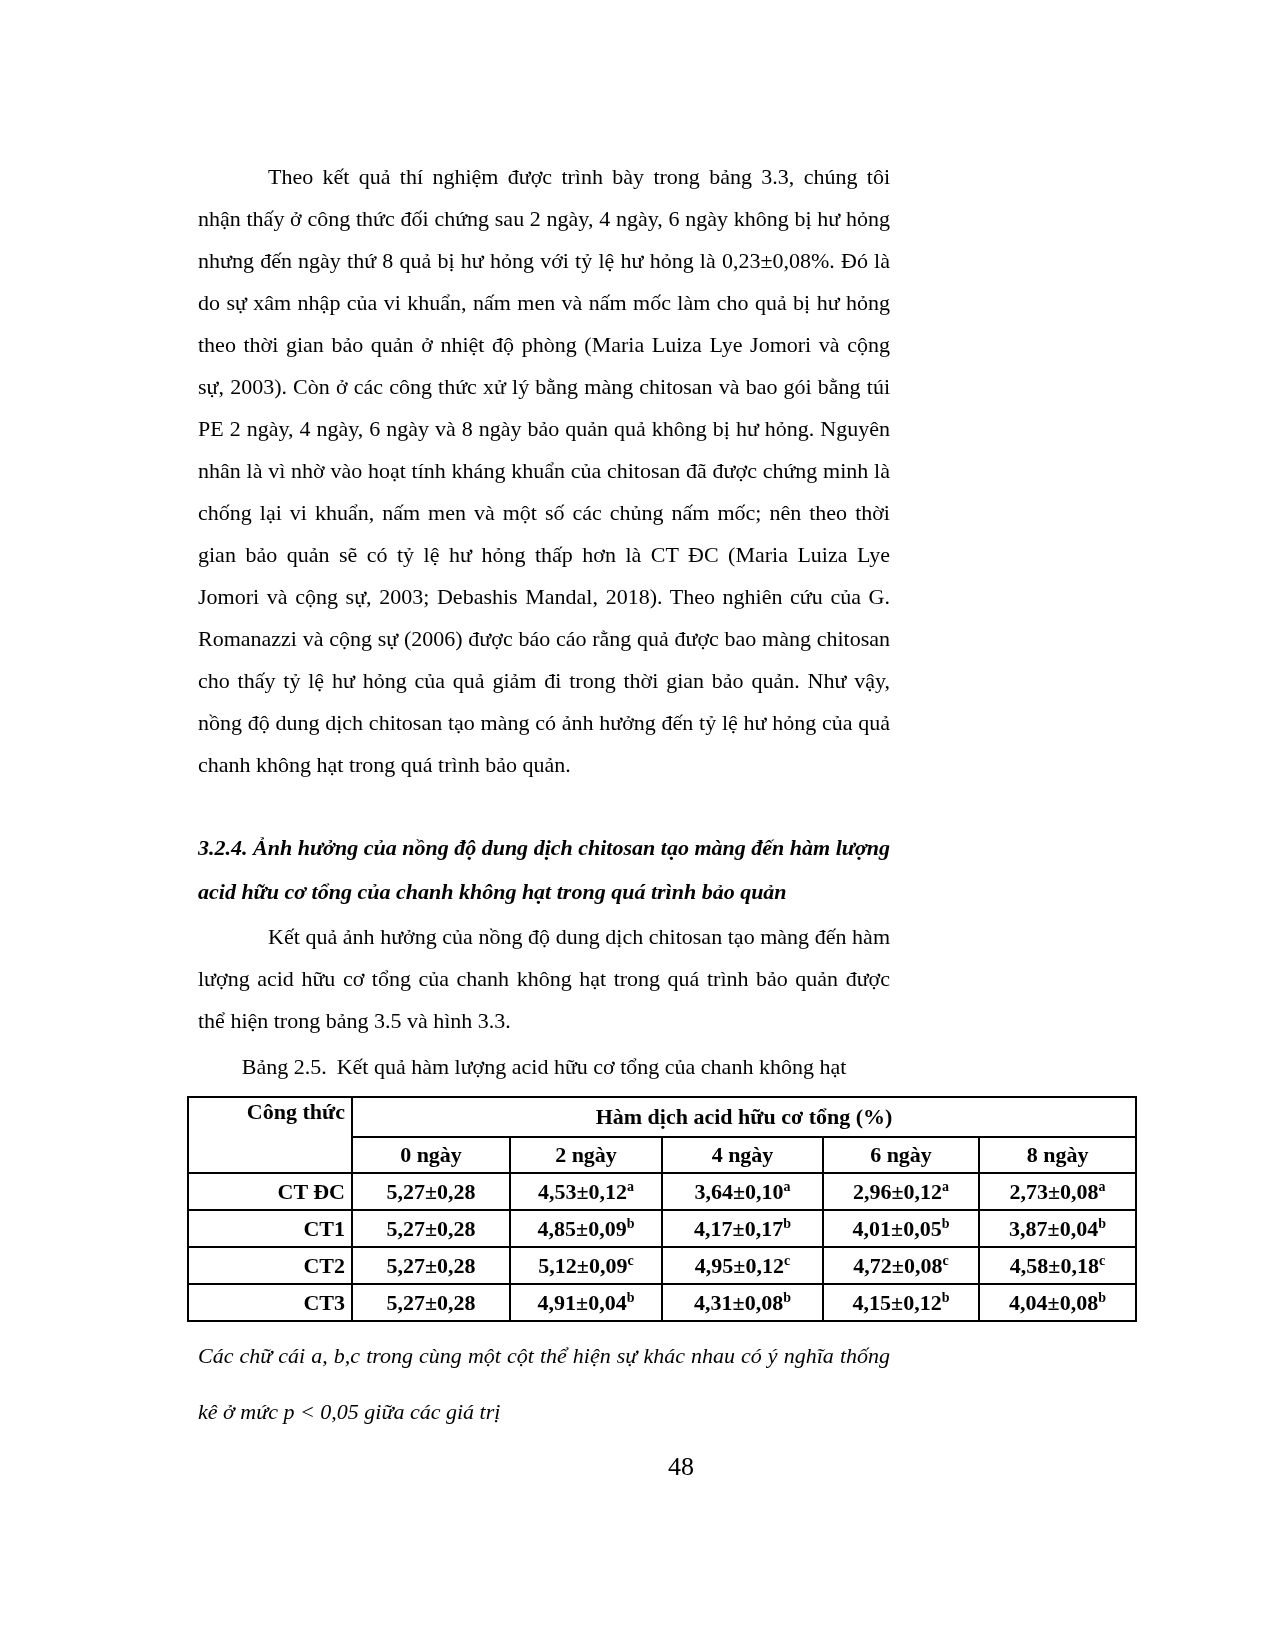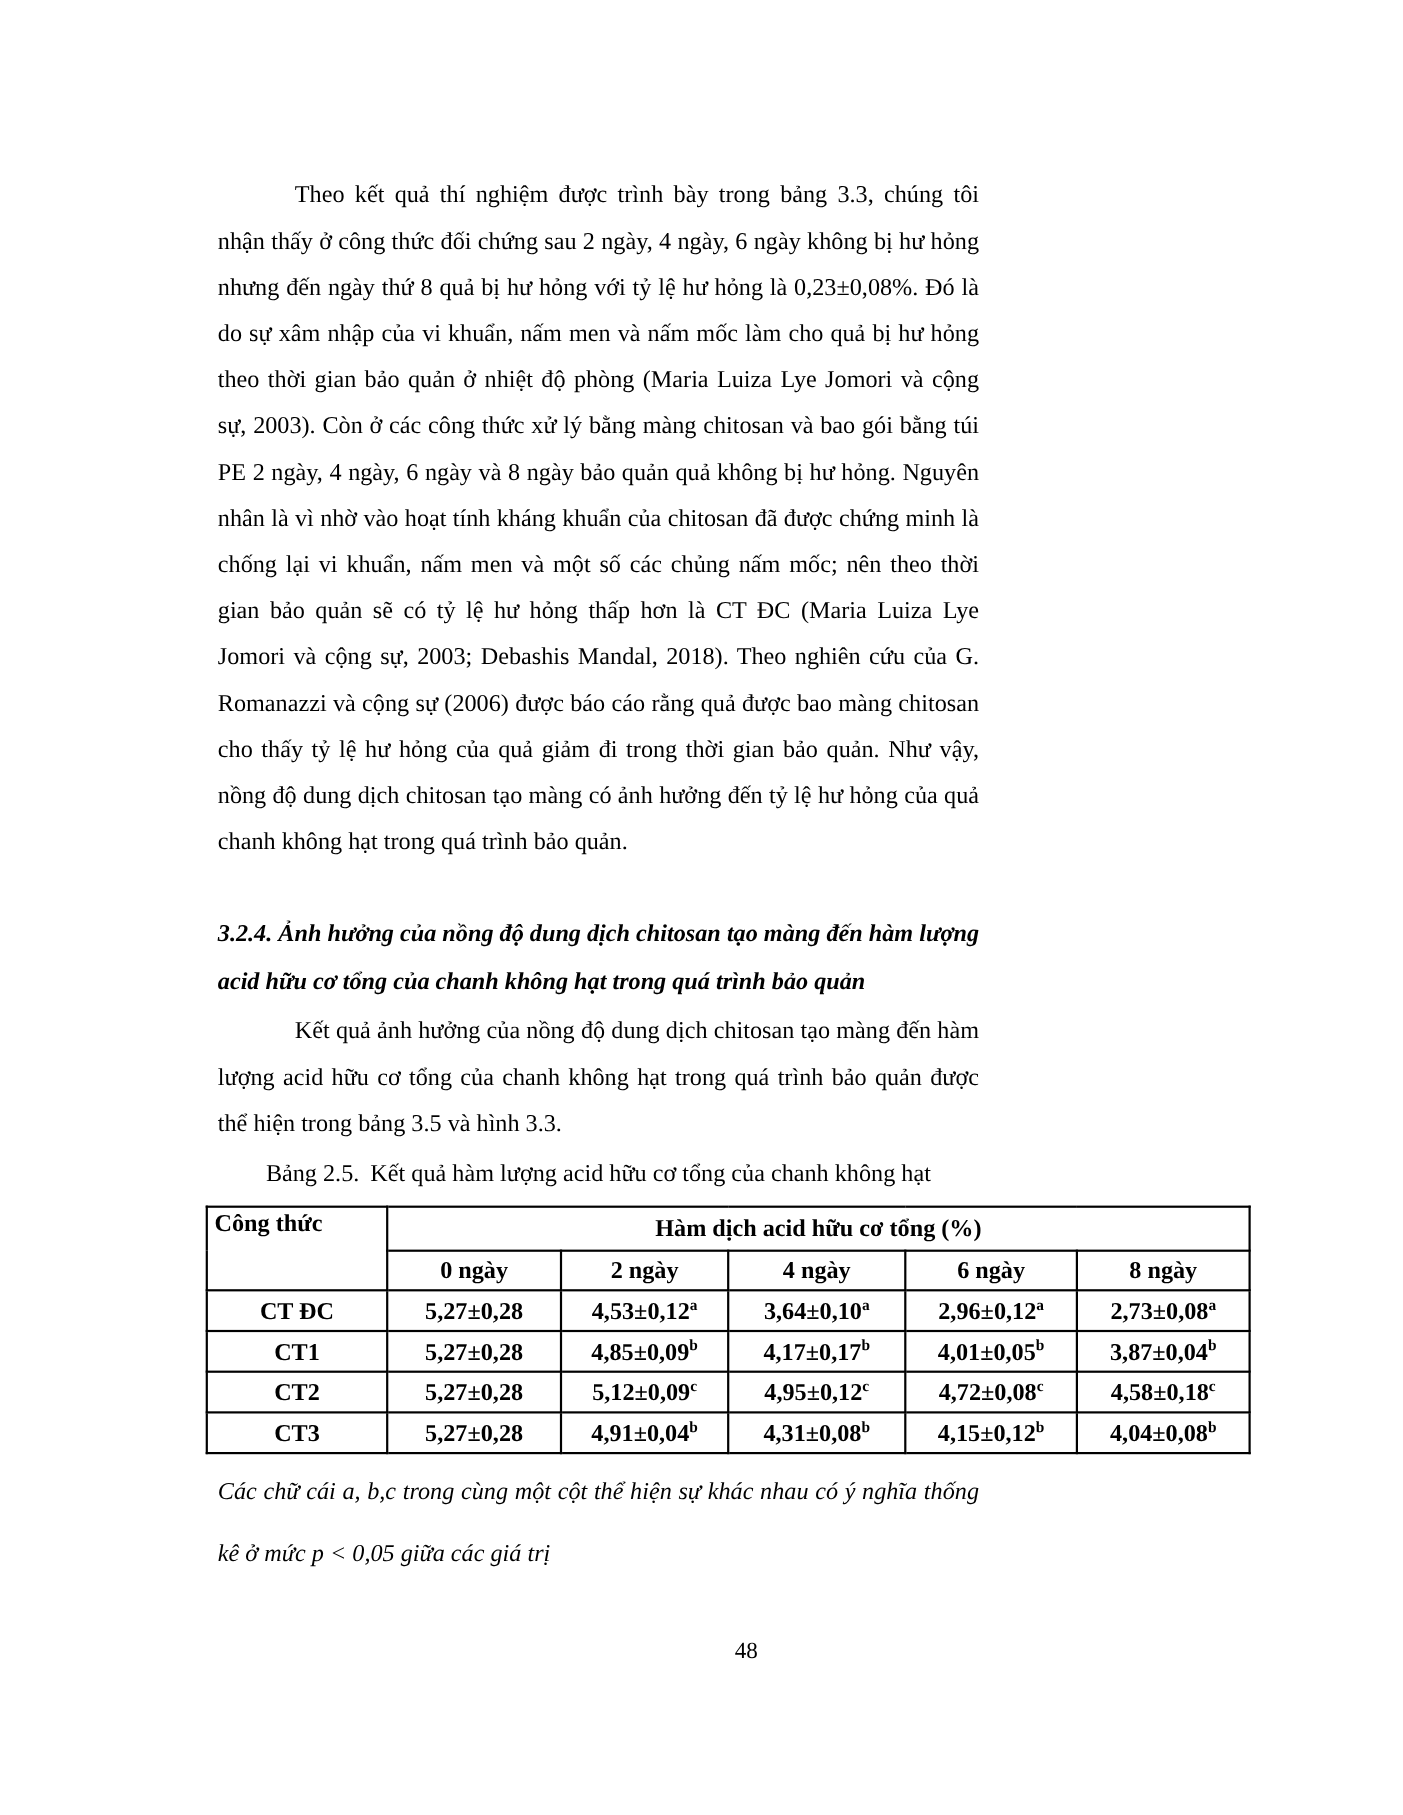--- a/index.html
+++ b/index.html
@@ -47,47 +47,47 @@
   }
   table.data-table td, table.data-table th {
     border: 2px solid #000000;
     font-size: 22px;
     padding: 1px 6px;
     overflow: hidden;
     white-space: nowrap;
   }
   th.cell-formula {
     vertical-align: top;
-    text-align: left;
+    text-align: right;
     padding-top: 7px;
     font-weight: bold;
     height: 76px;
     border-radius: 25px;
   }
   th.cell-group {
     text-align: center;
     font-weight: bold;
     height: 40px;
   }
   th.cell-day { text-align: center; font-weight: bold; height: 36px; }
-  td.cell-label { text-align: center; font-weight: bold; padding-left: 12px; height: 37px; }
+  td.cell-label { text-align: right; font-weight: bold; padding-left: 12px; height: 37px; }
   td.cell-value { text-align: center; font-weight: bold; height: 37px; margin-left: 35px; }
   sup { font-size: 14px; line-height: 0; vertical-align: super; }
   .footnote {
     margin-top: 6px;
     font-size: 22px;
     font-style: italic;
     line-height: 56px;
     text-align: justify;
   }
   .page-number {
     position: absolute;
-    top: 1488px;
+    top: 1452px;
     left: 668px;
-    font-size: 21px;
+    font-size: 26px;
   }
 </style>
 </head>
 <body>
 
 <div class="page">
 
   <p class="body-text first-indent">Theo kết quả thí nghiệm được trình bày trong bảng 3.3, chúng tôi nhận thấy ở công thức đối chứng sau 2 ngày, 4 ngày, 6 ngày không bị hư hỏng nhưng đến ngày thứ 8 quả bị hư hỏng với tỷ lệ hư hỏng là 0,23±0,08%. Đó là do sự xâm nhập của vi khuẩn, nấm men và nấm mốc làm cho quả bị hư hỏng theo thời gian bảo quản ở nhiệt độ phòng (Maria Luiza Lye Jomori và cộng sự, 2003). Còn ở các công thức xử lý bằng màng chitosan và bao gói bằng túi PE 2 ngày, 4 ngày, 6 ngày và 8 ngày bảo quản quả không bị hư hỏng. Nguyên nhân là vì nhờ vào hoạt tính kháng khuẩn của chitosan đã được chứng minh là chống lại vi khuẩn, nấm men và một số các chủng nấm mốc; nên theo thời gian bảo quản sẽ có tỷ lệ hư hỏng thấp hơn là CT ĐC (Maria Luiza Lye Jomori và cộng sự, 2003; Debashis Mandal, 2018). Theo nghiên cứu của G. Romanazzi và cộng sự (2006) được báo cáo rằng quả được bao màng chitosan cho thấy tỷ lệ hư hỏng của quả giảm đi trong thời gian bảo quản. Như vậy, nồng độ dung dịch chitosan tạo màng có ảnh hưởng đến tỷ lệ hư hỏng của quả chanh không hạt trong quá trình bảo quản.</p>
 
   <p class="section-heading">3.2.4. Ảnh hưởng của nồng độ dung dịch chitosan tạo màng đến hàm lượng acid hữu cơ tổng của chanh không hạt trong quá trình bảo quản</p>

